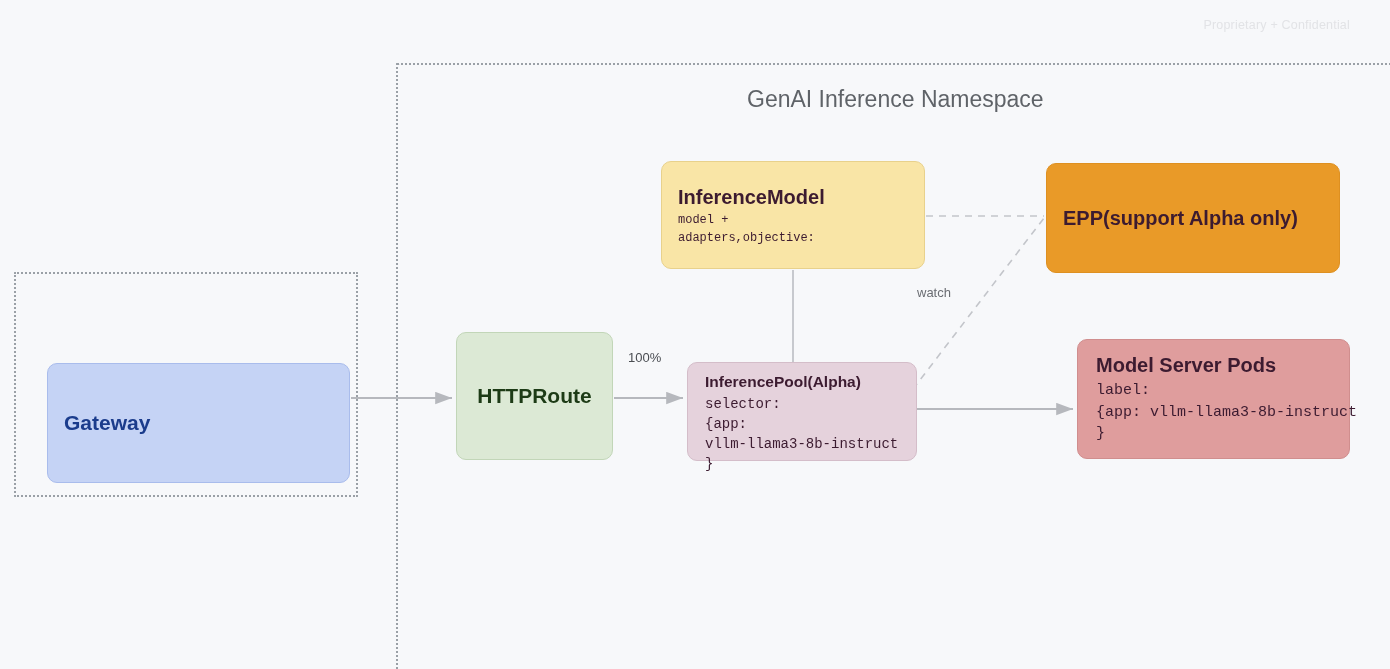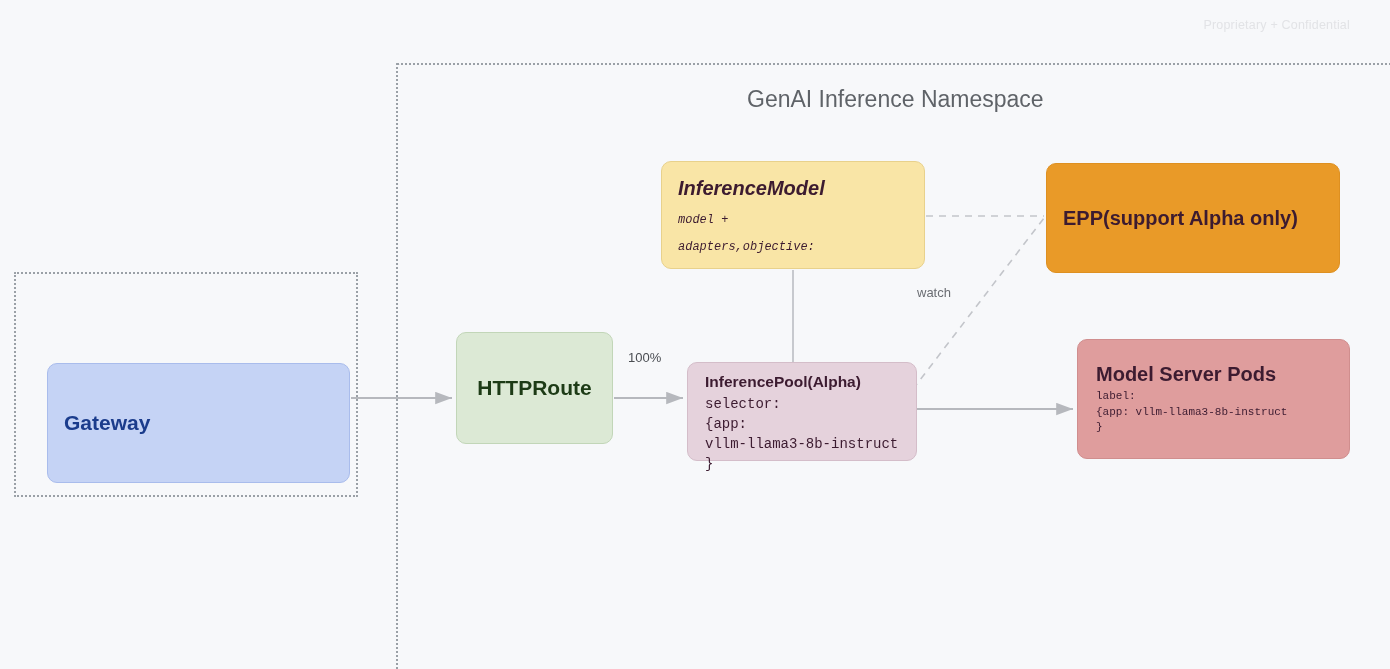--- a/index.html
+++ b/index.html
@@ -91,40 +91,39 @@
     margin-top: 25px;
   }
   #n-gateway .ttl {
     font-size: 21px;
     color: #1B3C8C;
   }
   #n-httproute {
     left: 456px;
     top: 332px;
     width: 157px;
-    height: 112px;
+    height: 128px;
     background: #DCE9D5;
     border: 1px solid #C2D6B8;
     align-items: center;
     justify-content: center;
   }
   #n-httproute .ttl {
     font-size: 21px;
     color: #1D3B16;
   }
   #n-infmodel {
     left: 661px;
     top: 161px;
     width: 264px;
     height: 108px;
     background: #F9E5A6;
     border: 1px solid #E8D18C;
-    justify-content: space-between;
+    justify-content: center;
     padding-top: 14px;
-    font-style: italic;
   }
   #n-infmodel .ttl {
     font-size: 20px;
     color: #3C1B30;
     margin-bottom: 3px;
   }
   #n-epp {
     left: 1046px;
     top: 163px;
     width: 294px;
@@ -166,21 +165,21 @@
     border: 1px solid #D08E8E;
     justify-content: center;
     padding-left: 18px;
   }
   #n-pods .ttl {
     font-size: 20px;
     color: #3C1B30;
     margin-bottom: 3px;
   }
   #n-pods .mono {
-    font-size: 11px;
+    font-size: 15px;
     line-height: 1.45;
   }
   .edge-label {
     position: absolute;
     font-size: 13px;
     color: #4A4D52;
     white-space: nowrap;
   }
   #lbl-100 {
     left: 628px;

